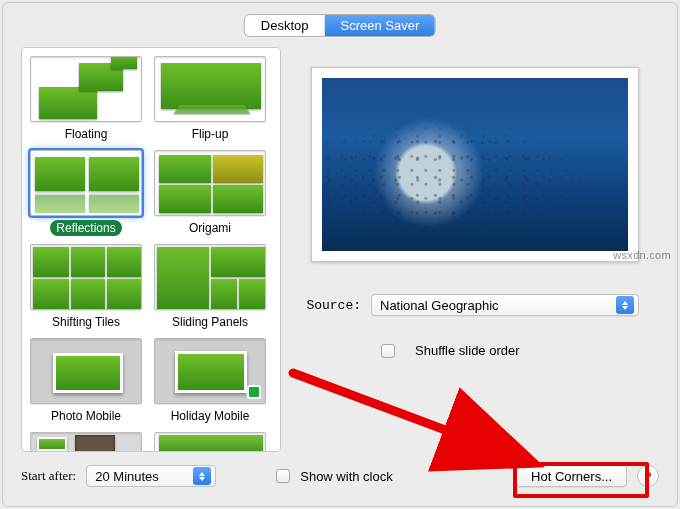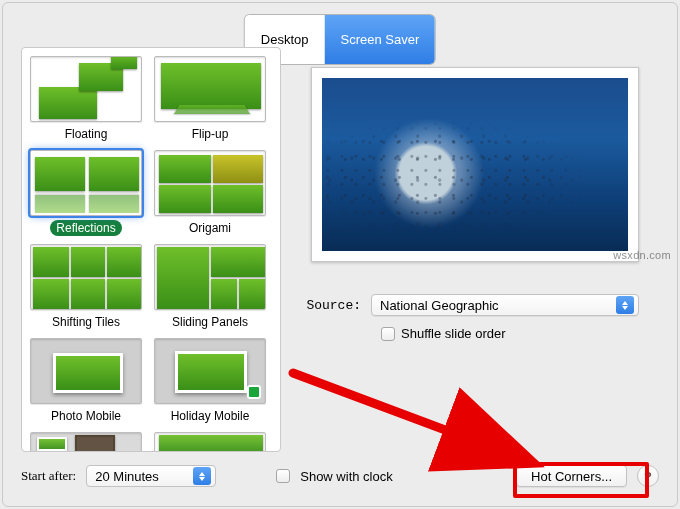--- a/index.html
+++ b/index.html
@@ -22,21 +22,21 @@
 
   
   .seg-control {
     position: absolute; top: 12px; left: 50%; transform: translateX(-50%);
     display: flex;
     border-radius: 5px;
     overflow: hidden;
     box-shadow: 0 0 0 1px #b5b5b5;
   }
   .seg {
-    padding: 17px 16px;
+    padding: 3px 16px;
     font-size: 13px;
     background: #ffffff;
     cursor: default;
   }
   .seg.active {
     background: linear-gradient(#5ea4f6, #2f7ee6);
     color: #fff;
   }
 
   
@@ -157,22 +157,22 @@
     background: linear-gradient(#5ea4f6,#2f7ee6);
     display:flex; flex-direction: column;
     align-items: center; justify-content: center;
     gap: 1px;
   }
   .car { width:0;height:0;border-left:3px solid transparent;border-right:3px solid transparent; }
   .car.up { border-bottom:4px solid #fff; }
   .car.down { border-top:4px solid #fff; }
 
   .shuffle-row {
-    margin: 10px 0 0 90px;
-    display: flex; align-items: center; gap: 6px; text-align: center;
+    margin: 27px 0 0 90px;
+    display: flex; align-items: center; gap: 20px; text-align: center;
   }
   .mac-checkbox {
     width: 14px; height: 14px;
     border: 1px solid #a6a6a6;
     border-radius: 3px;
     background: linear-gradient(#fff,#ededed);
   }
 
   
   .bottom-bar {

